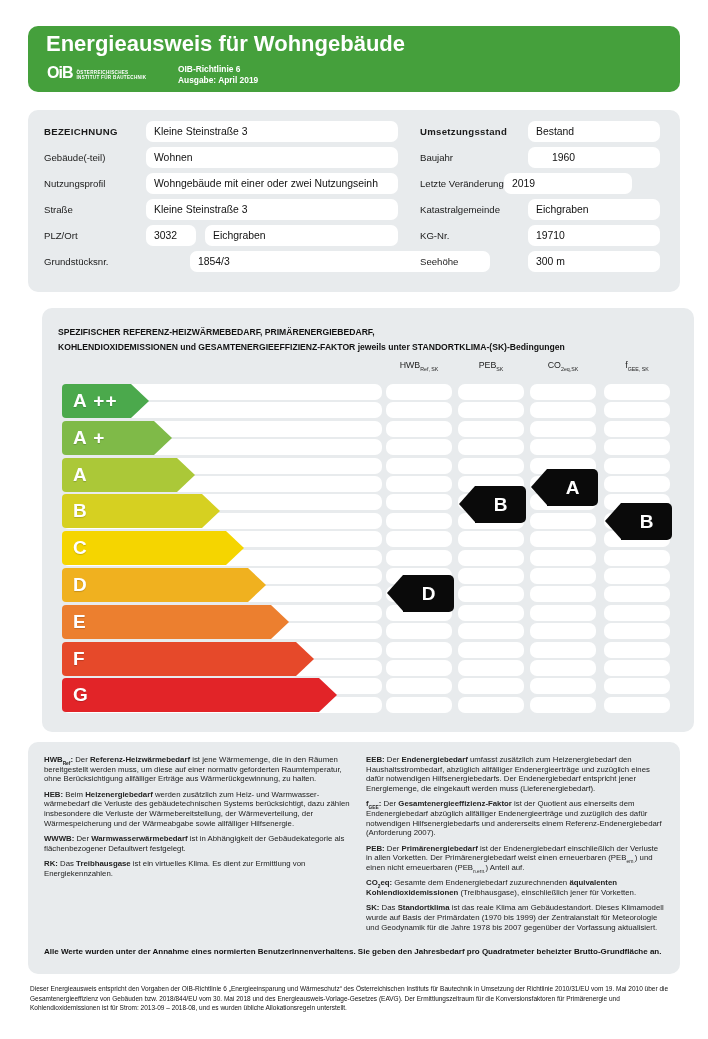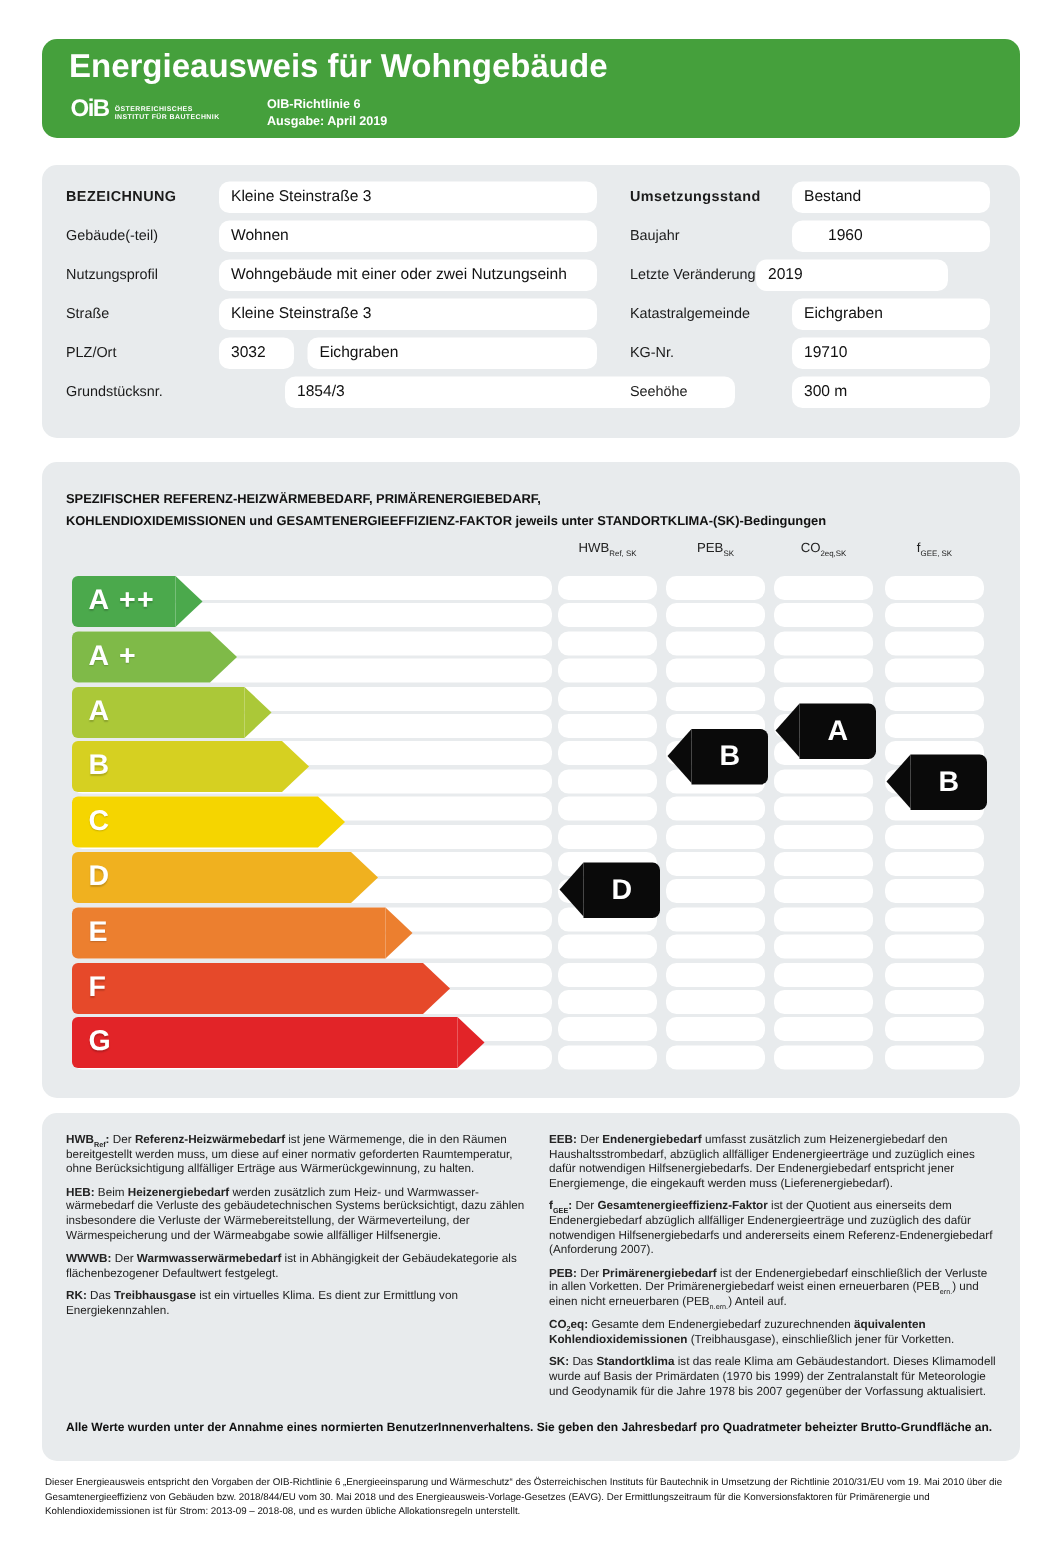--- a/index.html
+++ b/index.html
@@ -10,21 +10,21 @@
   .banner{position:absolute;left:28px;top:26px;width:652px;height:66px;background:#45a03c;border-radius:10px;color:#fff;}
   .banner-title{position:absolute;left:18px;top:5px;margin:0;font-size:22px;font-weight:bold;white-space:nowrap;}
   .logo{position:absolute;left:19px;top:39px;display:flex;align-items:flex-start;}
   .logo-mark{font-size:16px;font-weight:bold;line-height:15px;letter-spacing:-1px;}
   .logo-caption{margin-left:4px;margin-top:5px;font-size:4.6px;font-weight:bold;line-height:5.2px;letter-spacing:.3px;}
   .richtlinie{position:absolute;left:150px;top:38px;font-size:8.4px;font-weight:bold;line-height:10.6px;}
 
   
   .panel{position:absolute;background:#e8ebed;border-radius:10px;}
   .panel-form{left:28px;top:110px;width:652px;height:182px;}
-  .panel-chart{left:28px;top:308px;width:652px;height:424px;}
+  .panel-chart{left:42px;top:308px;width:652px;height:424px;}
   .panel-defs{left:28px;top:742px;width:652px;height:232px;}
 
   
   .form-row{position:absolute;height:21px;}
   .form-label{position:absolute;left:0;top:0;font-size:9.6px;line-height:21px;color:#1b1b1b;white-space:nowrap;}
   .form-label.bold{font-weight:bold;letter-spacing:.3px;}
   .field{position:absolute;top:0;height:21px;background:#ffffff;border-radius:7px;box-sizing:border-box;
          font-size:10.4px;line-height:21px;padding:0 8px;white-space:nowrap;overflow:hidden;color:#111;}
 
   

